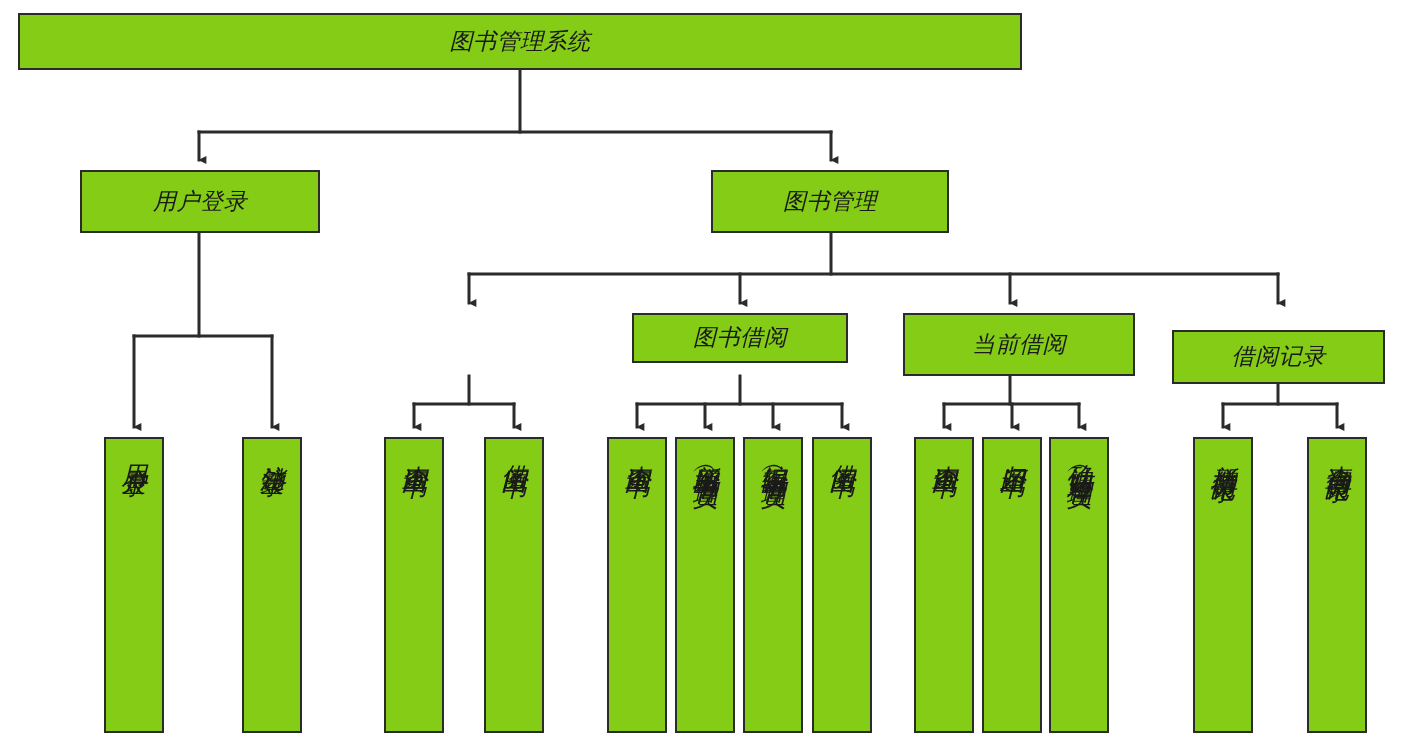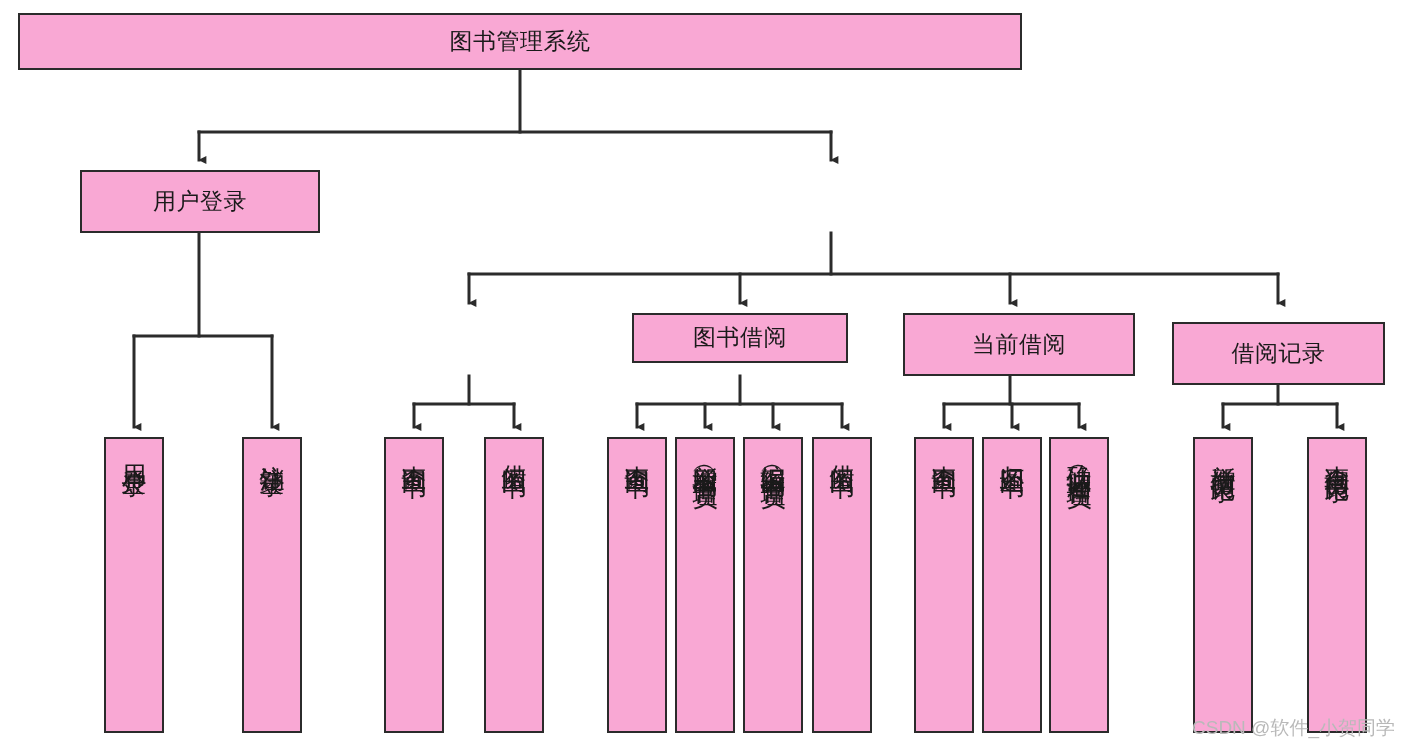--- a/index.html
+++ b/index.html
@@ -20,26 +20,27 @@
   #edges {
     position: absolute;
     left: 0;
     top: 0;
     width: 1405px;
     height: 747px;
   }
   .node {
     position: absolute;
     box-sizing: border-box;
-    background: #f9a8d4;
+    background: #84cc16;
     border: 2.5px solid #2b2b2b;
     display: flex;
     align-items: center;
     justify-content: center;
     color: #1a1a1a;
+    font-style: italic;
   }
   .node-label {
     display: block;
     text-align: center;
     line-height: 1.12;
     letter-spacing: 0.5px;
   }
   .node.horizontal .node-label {
     font-size: 23px;
   }
@@ -122,28 +123,31 @@
     </g>
   </svg>
 
   <div class="node horizontal" style="left:18px; top:13px; width:1004px; height:57px;">
     <span class="node-label">图书管理系统</span>
   </div>
 
   <div class="node horizontal" style="left:80px; top:170px; width:240px; height:63px;">
     <span class="node-label">用户登录</span>
   </div>
+  <div class="node horizontal" style="left:711px; top:170px; width:238px; height:63px;">
+    <span class="node-label">图书管理</span>
+  </div>
 
   <div class="node horizontal" style="left:632px; top:313px; width:216px; height:50px;">
     <span class="node-label">图书借阅</span>
   </div>
   <div class="node horizontal" style="left:903px; top:313px; width:232px; height:63px;">
     <span class="node-label">当前借阅</span>
   </div>
-  <div class="node horizontal" style="left:1172px; top:322px; width:213px; height:63px;">
+  <div class="node horizontal" style="left:1172px; top:330px; width:213px; height:54px;">
     <span class="node-label">借阅记录</span>
   </div>
 
   <div class="node vertical" style="left:104px; top:437px; width:60px; height:296px;">
     <span class="node-label">用户登录</span>
   </div>
   <div class="node vertical" style="left:242px; top:437px; width:60px; height:296px;">
     <span class="node-label">注销登录</span>
   </div>
 
@@ -177,15 +181,14 @@
     <span class="node-label">确认归还（管理员）</span>
   </div>
 
   <div class="node vertical" style="left:1193px; top:437px; width:60px; height:296px;">
     <span class="node-label">新增借阅记录</span>
   </div>
   <div class="node vertical" style="left:1307px; top:437px; width:60px; height:296px;">
     <span class="node-label">查询借阅记录</span>
   </div>
 
-  <div class="watermark" style="left:1192px; top:715px;">CSDN @软件_小贺同学</div>
 
 </div>
 
 </body></html>

